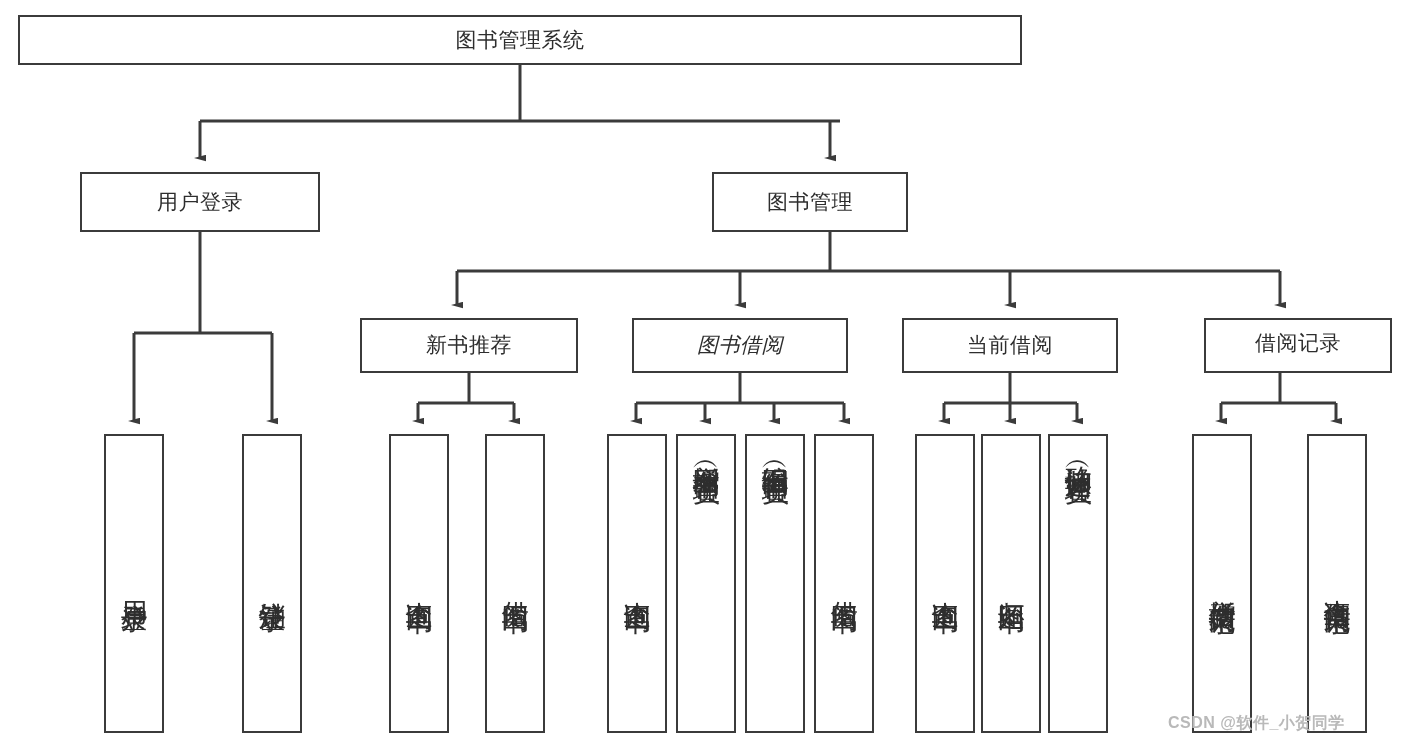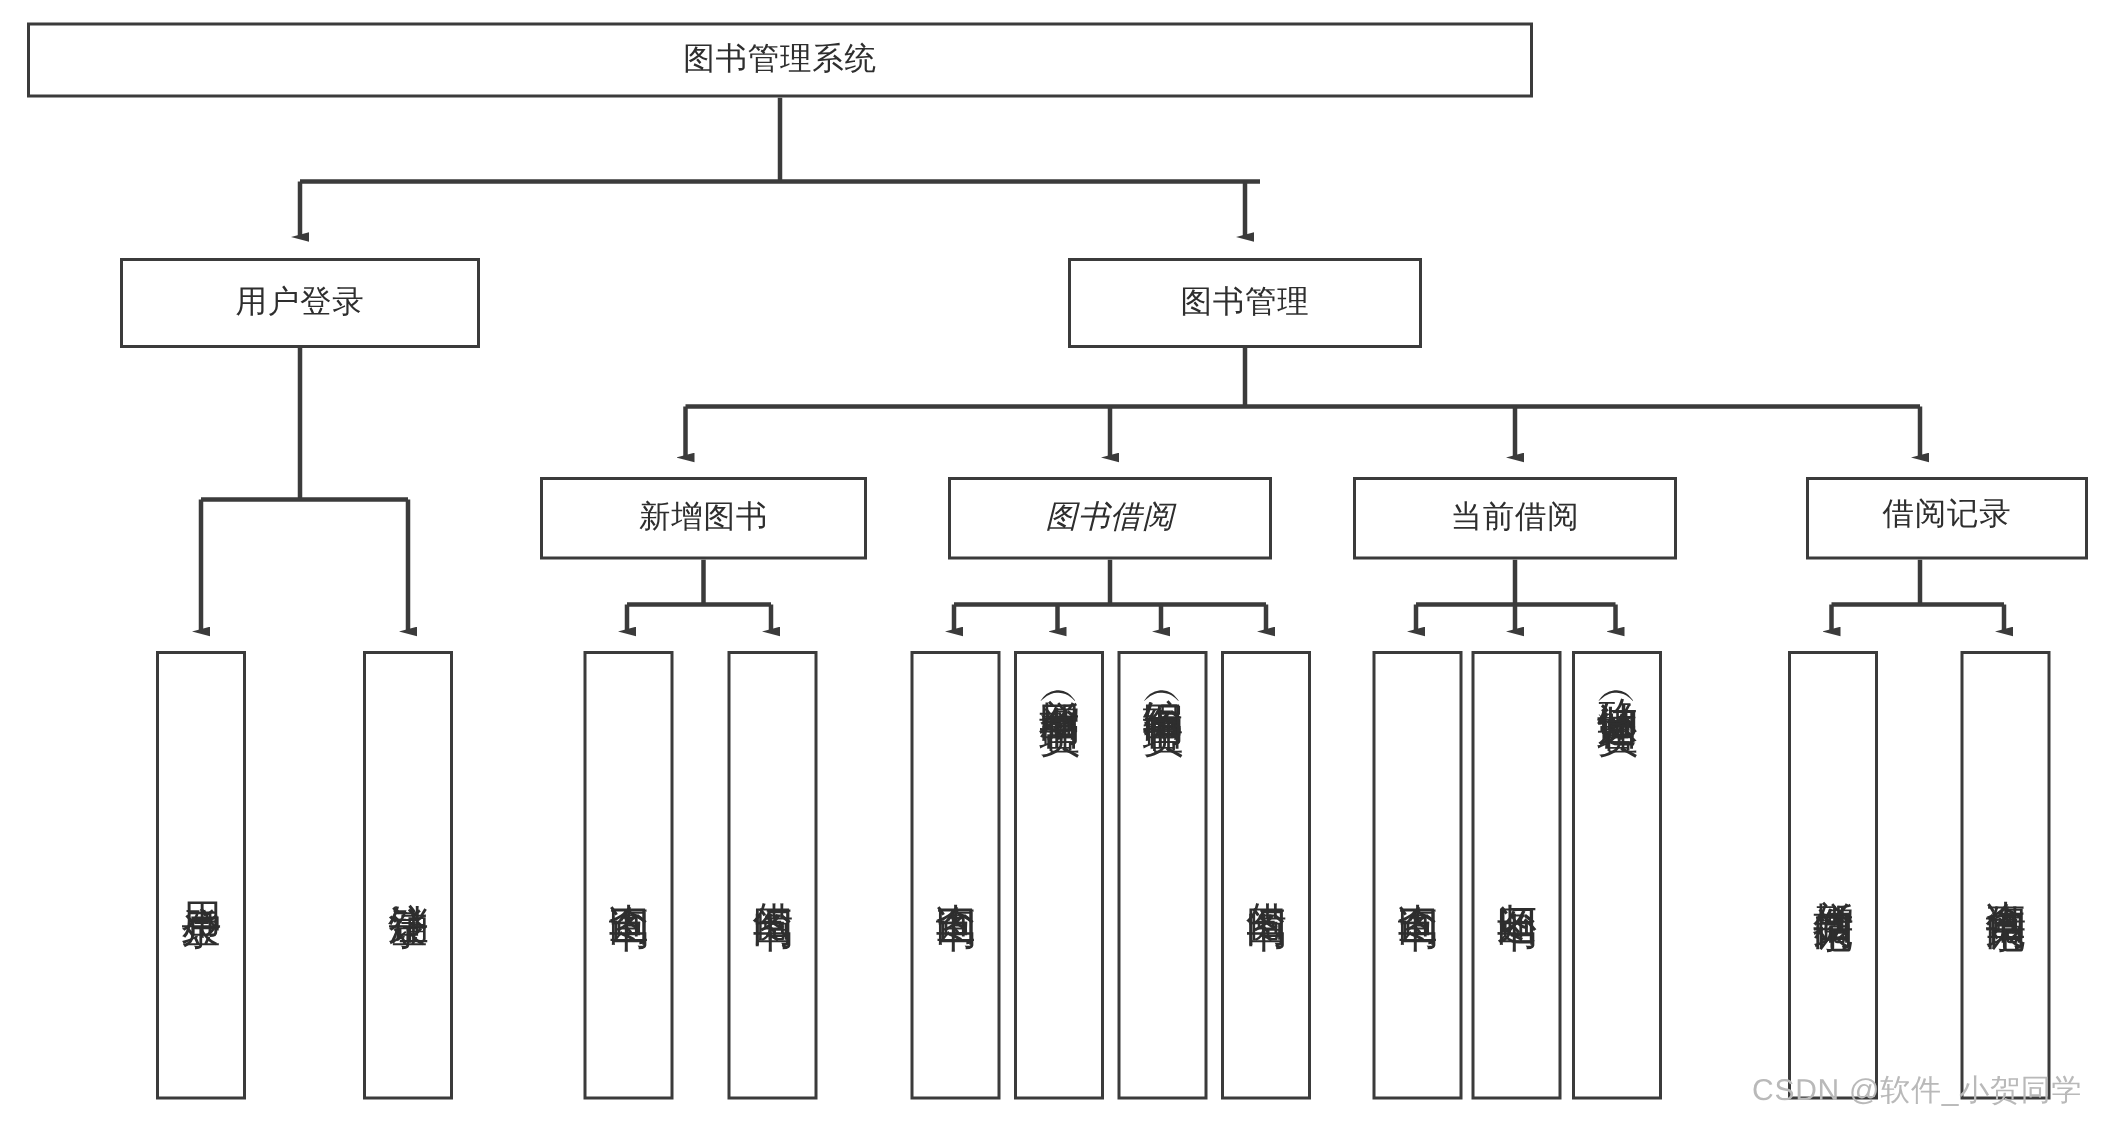--- a/index.html
+++ b/index.html
@@ -63,25 +63,26 @@
     text-orientation: upright;
     font-size: 27px;
     line-height: 1.06;
     letter-spacing: 2px;
     white-space: nowrap;
   }
   #watermark {
     position: absolute;
     left: 1168px;
     top: 713px;
-    font-size: 20px;
+    font-size: 16px;
     color: #b9b9b9;
     letter-spacing: 0.5px;
     white-space: nowrap;
     z-index: 5;
+    font-weight: bold;
   }
 </style>
 </head>
 <body>
 
 <div id="canvas">
 
   <svg id="wires" viewBox="0 0 1405 747" xmlns="http://www.w3.org/2000/svg">
     <defs>
       <marker id="arrow" markerWidth="10" markerHeight="12" refX="3.2" refY="6" orient="auto" markerUnits="userSpaceOnUse">
@@ -132,26 +133,26 @@
     </g>
   </svg>
 
   <div class="node h" style="left:18px; top:15px; width:1004px; height:50px;">
     <span class="label">图书管理系统</span>
   </div>
 
   <div class="node h" style="left:80px; top:172px; width:240px; height:60px;">
     <span class="label">用户登录</span>
   </div>
-  <div class="node h" style="left:712px; top:172px; width:236px; height:60px;">
+  <div class="node h" style="left:712px; top:172px; width:196px; height:60px;">
     <span class="label">图书管理</span>
   </div>
 
   <div class="node h" style="left:360px; top:318px; width:218px; height:55px;">
-    <span class="label">新增图书</span>
+    <span class="label">新书推荐</span>
   </div>
   <div class="node h" style="left:632px; top:318px; width:216px; height:55px;font-style:italic;">
     <span class="label">图书借阅</span>
   </div>
   <div class="node h" style="left:902px; top:318px; width:216px; height:55px;">
     <span class="label">当前借阅</span>
   </div>
   <div class="node h" style="left:1204px; top:318px; width:188px; height:55px;font-family:Liberation Mono, monospace;">
     <span class="label">借阅记录</span>
   </div>

